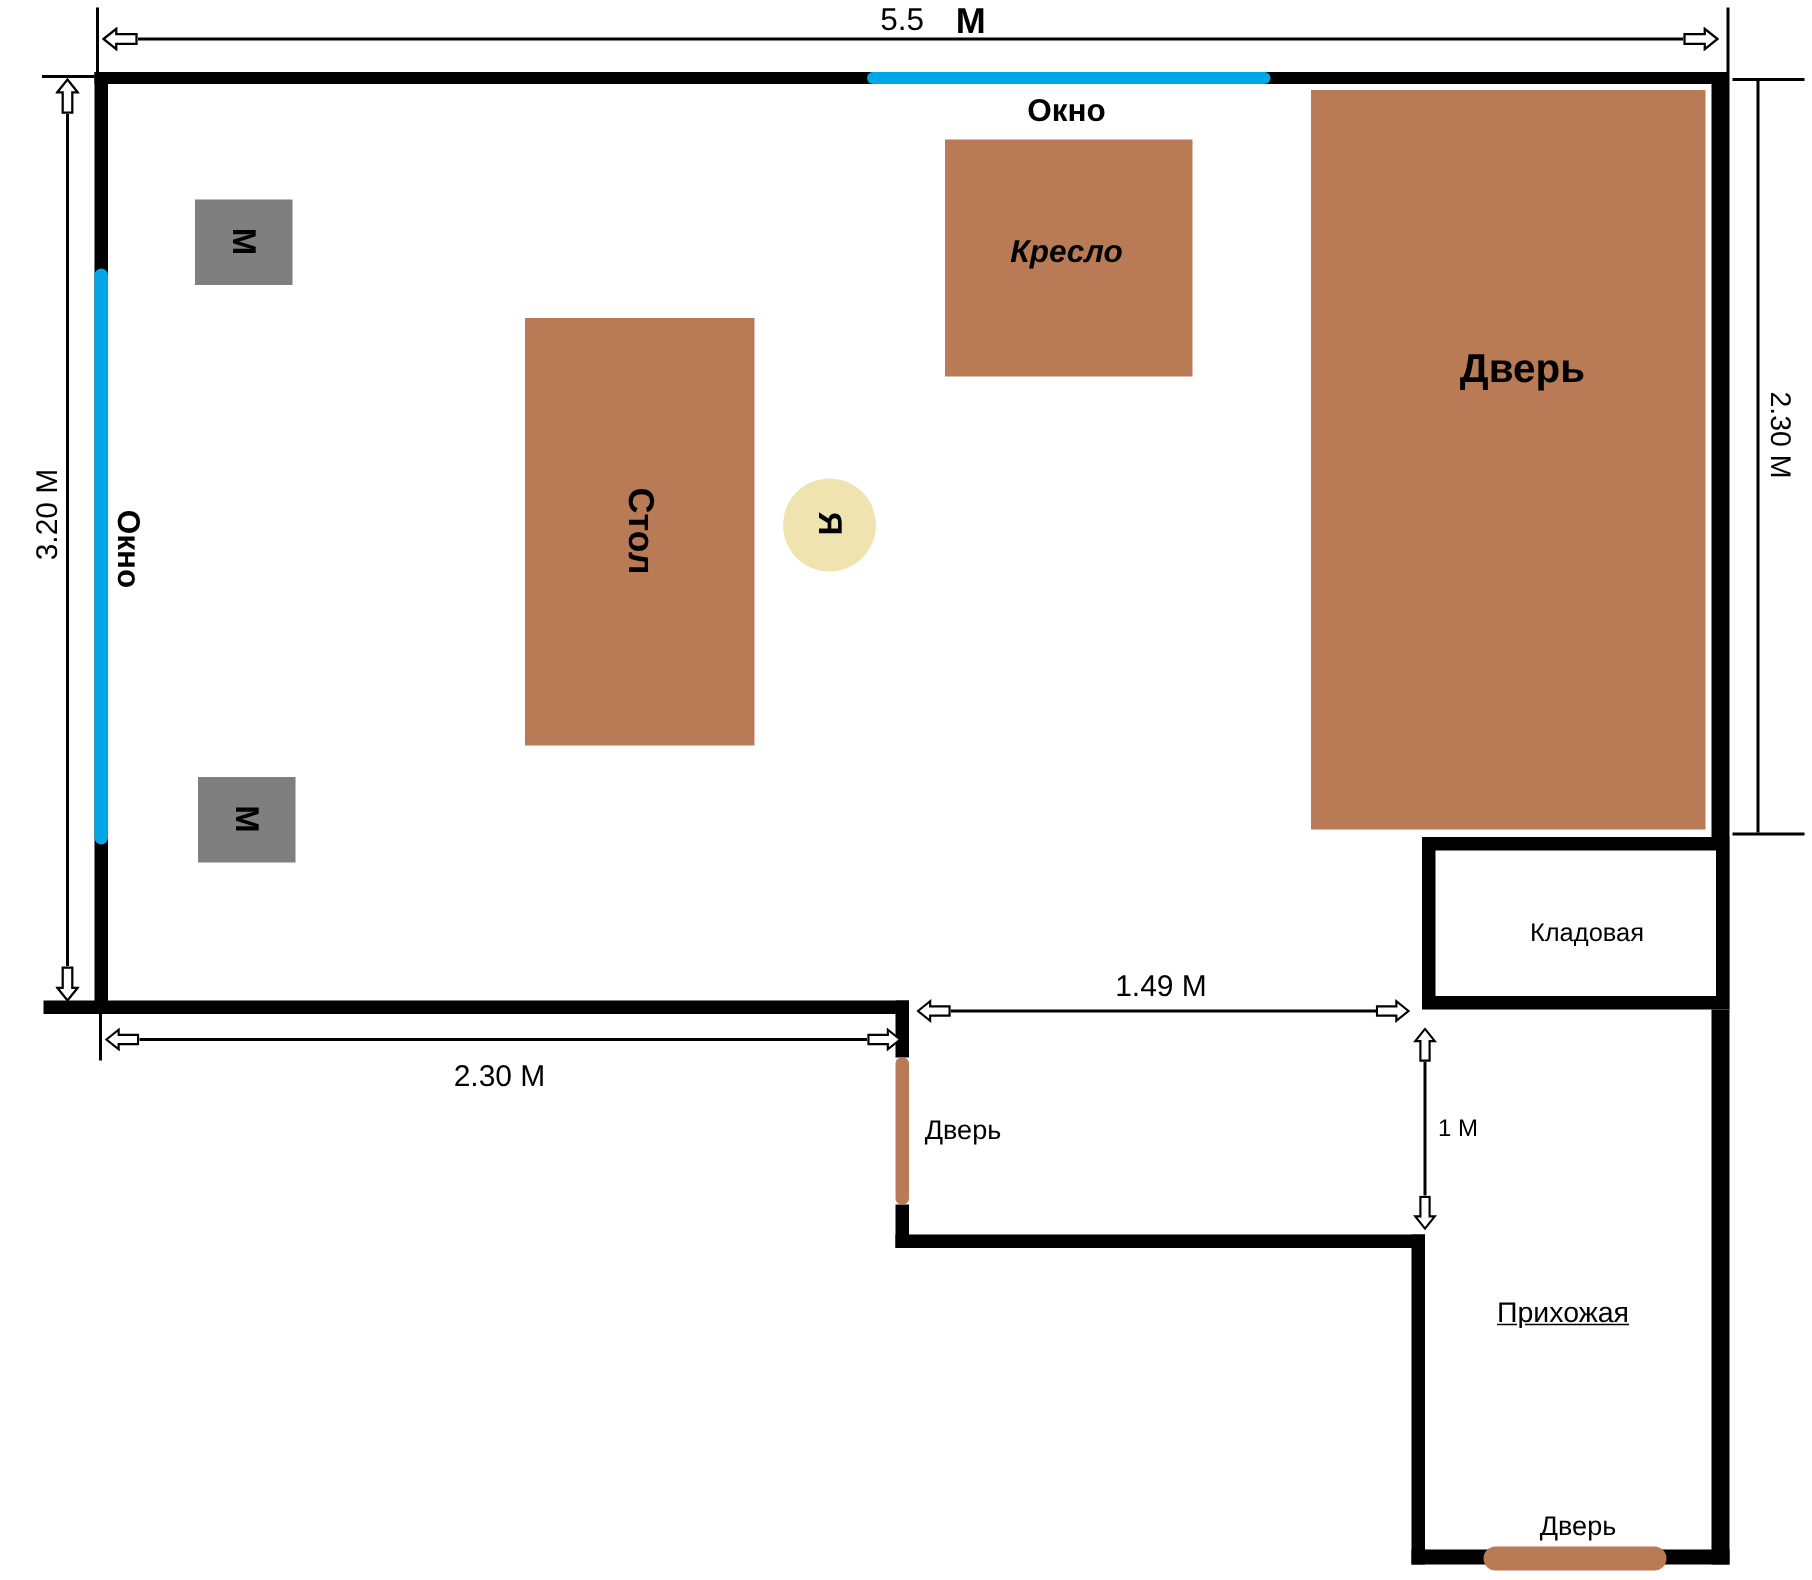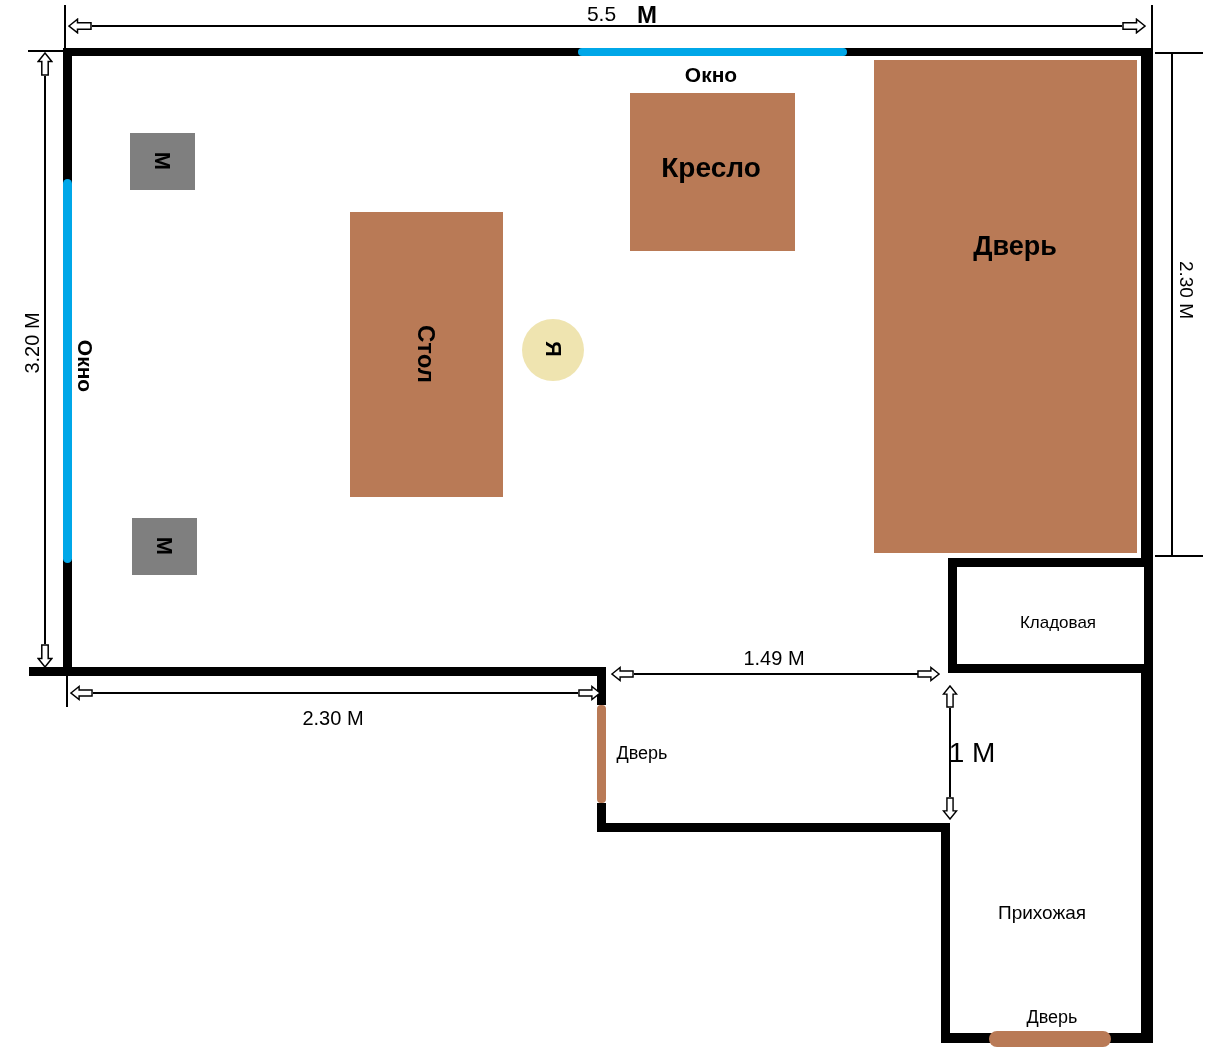--- a/index.html
+++ b/index.html
@@ -51,27 +51,27 @@
   <div class="lbl b rot-cw" style="left:85px;top:366px;font-size:21px;">Окно</div>
 
   <div class="door" style="left:597px;top:705px;width:9px;height:98px;border-radius:4px;"></div>
   <div class="lbl" style="left:642px;top:753px;font-size:18px;">Дверь</div>
   <div class="door" style="left:989px;top:1031px;width:122px;height:16px;border-radius:8px;"></div>
   <div class="lbl" style="left:1052px;top:1017px;font-size:18px;">Дверь</div>
 
   <div class="storage" style="left:948px;top:558px;width:205px;height:115px;"></div>
   <div class="lbl" style="left:1058px;top:622px;font-size:17px;">Кладовая</div>
 
-  <div class="lbl" style="left:1042px;top:912px;font-size:19px;">Прихожая</div>
+  <div class="lbl" style="left:1042px;top:876px;font-size:19px;text-decoration:underline;">Прихожая</div>
 
   <div class="furn" style="left:874px;top:60px;width:263px;height:493px;"></div>
   <div class="lbl b" style="left:1015px;top:246px;font-size:27px;">Дверь</div>
 
   <div class="furn" style="left:630px;top:93px;width:165px;height:158px;"></div>
-  <div class="lbl b" style="left:711px;top:168px;font-size:28px;">Кресло</div>
+  <div class="lbl b" style="left:711px;top:168px;font-size:21px;font-style:italic;">Кресло</div>
 
   <div class="furn" style="left:350px;top:212px;width:153px;height:285px;"></div>
   <div class="lbl b rot-cw" style="left:426px;top:354px;font-size:24px;">Стол</div>
 
   <div class="person" style="left:522px;top:319px;width:62px;height:62px;"></div>
   <div class="lbl b rot-cw" style="left:553px;top:349px;font-size:22px;">Я</div>
 
   <div class="speaker" style="left:130px;top:133px;width:65px;height:57px;"></div>
   <div class="lbl b rot-cw" style="left:162px;top:161px;font-size:22px;">М</div>
 
@@ -121,20 +121,20 @@
     </svg>
   <div class="lbl" style="left:774px;top:658px;font-size:20px;">1.49 М</div>
 
   <svg class="arrow" style="left:942px;top:685px;" width="16" height="23" viewBox="0 0 16 24">
       <path d="M8 1 L14.8 9.5 L11.2 9.5 L11.2 23 L4.8 23 L4.8 9.5 L1.2 9.5 Z"></path>
     </svg>
   <div class="dimline" style="left:949px;top:708px;width:2px;height:89px;"></div>
   <svg class="arrow" style="left:942px;top:797px;" width="16" height="23" viewBox="0 0 16 24">
       <path d="M8 23 L14.8 14.5 L11.2 14.5 L11.2 1 L4.8 1 L4.8 14.5 L1.2 14.5 Z"></path>
     </svg>
-  <div class="lbl" style="left:972px;top:753px;font-size:28px;">1 М</div>
+  <div class="lbl" style="left:972px;top:753px;font-size:16px;">1 М</div>
 
   <div class="tick" style="left:1155px;top:52px;width:48px;height:2px;"></div>
   <div class="dimline" style="left:1171px;top:54px;width:2px;height:501px;"></div>
   <div class="tick" style="left:1155px;top:555px;width:48px;height:2px;"></div>
   <div class="lbl rot-cw" style="left:1186px;top:290px;font-size:19px;background:#fff;">2.30 М</div>
 
 </div>
 
 </body></html>

